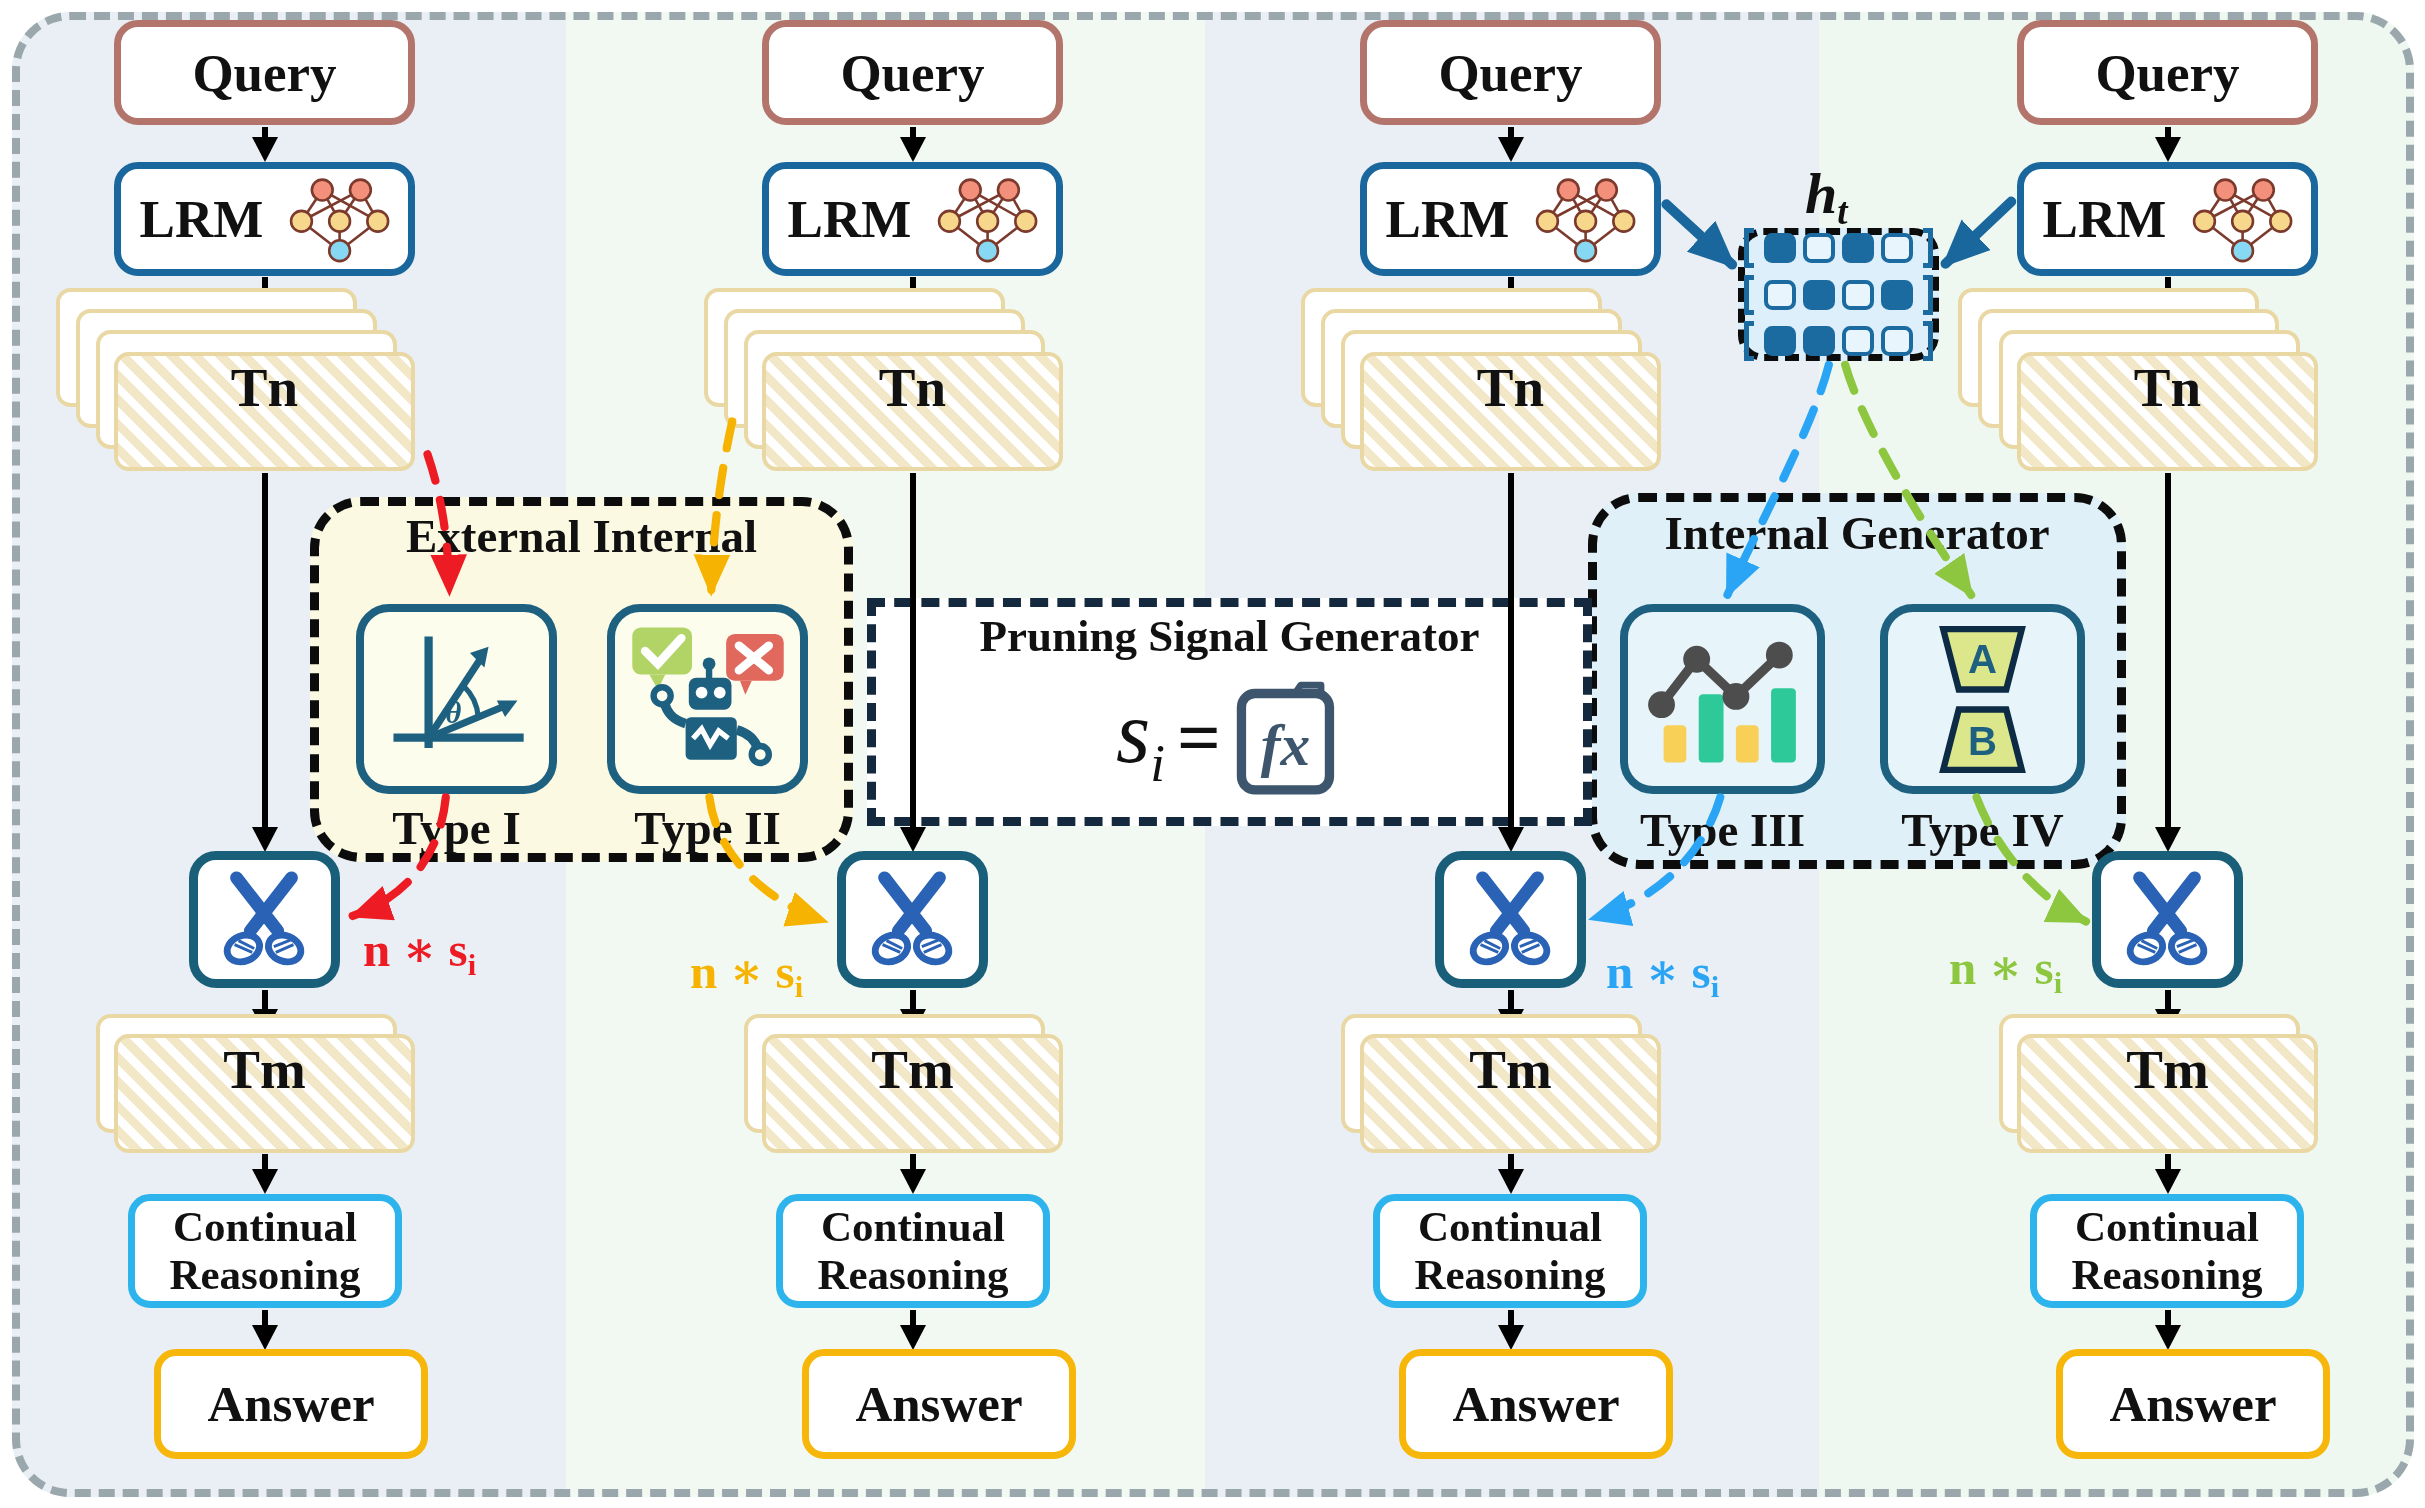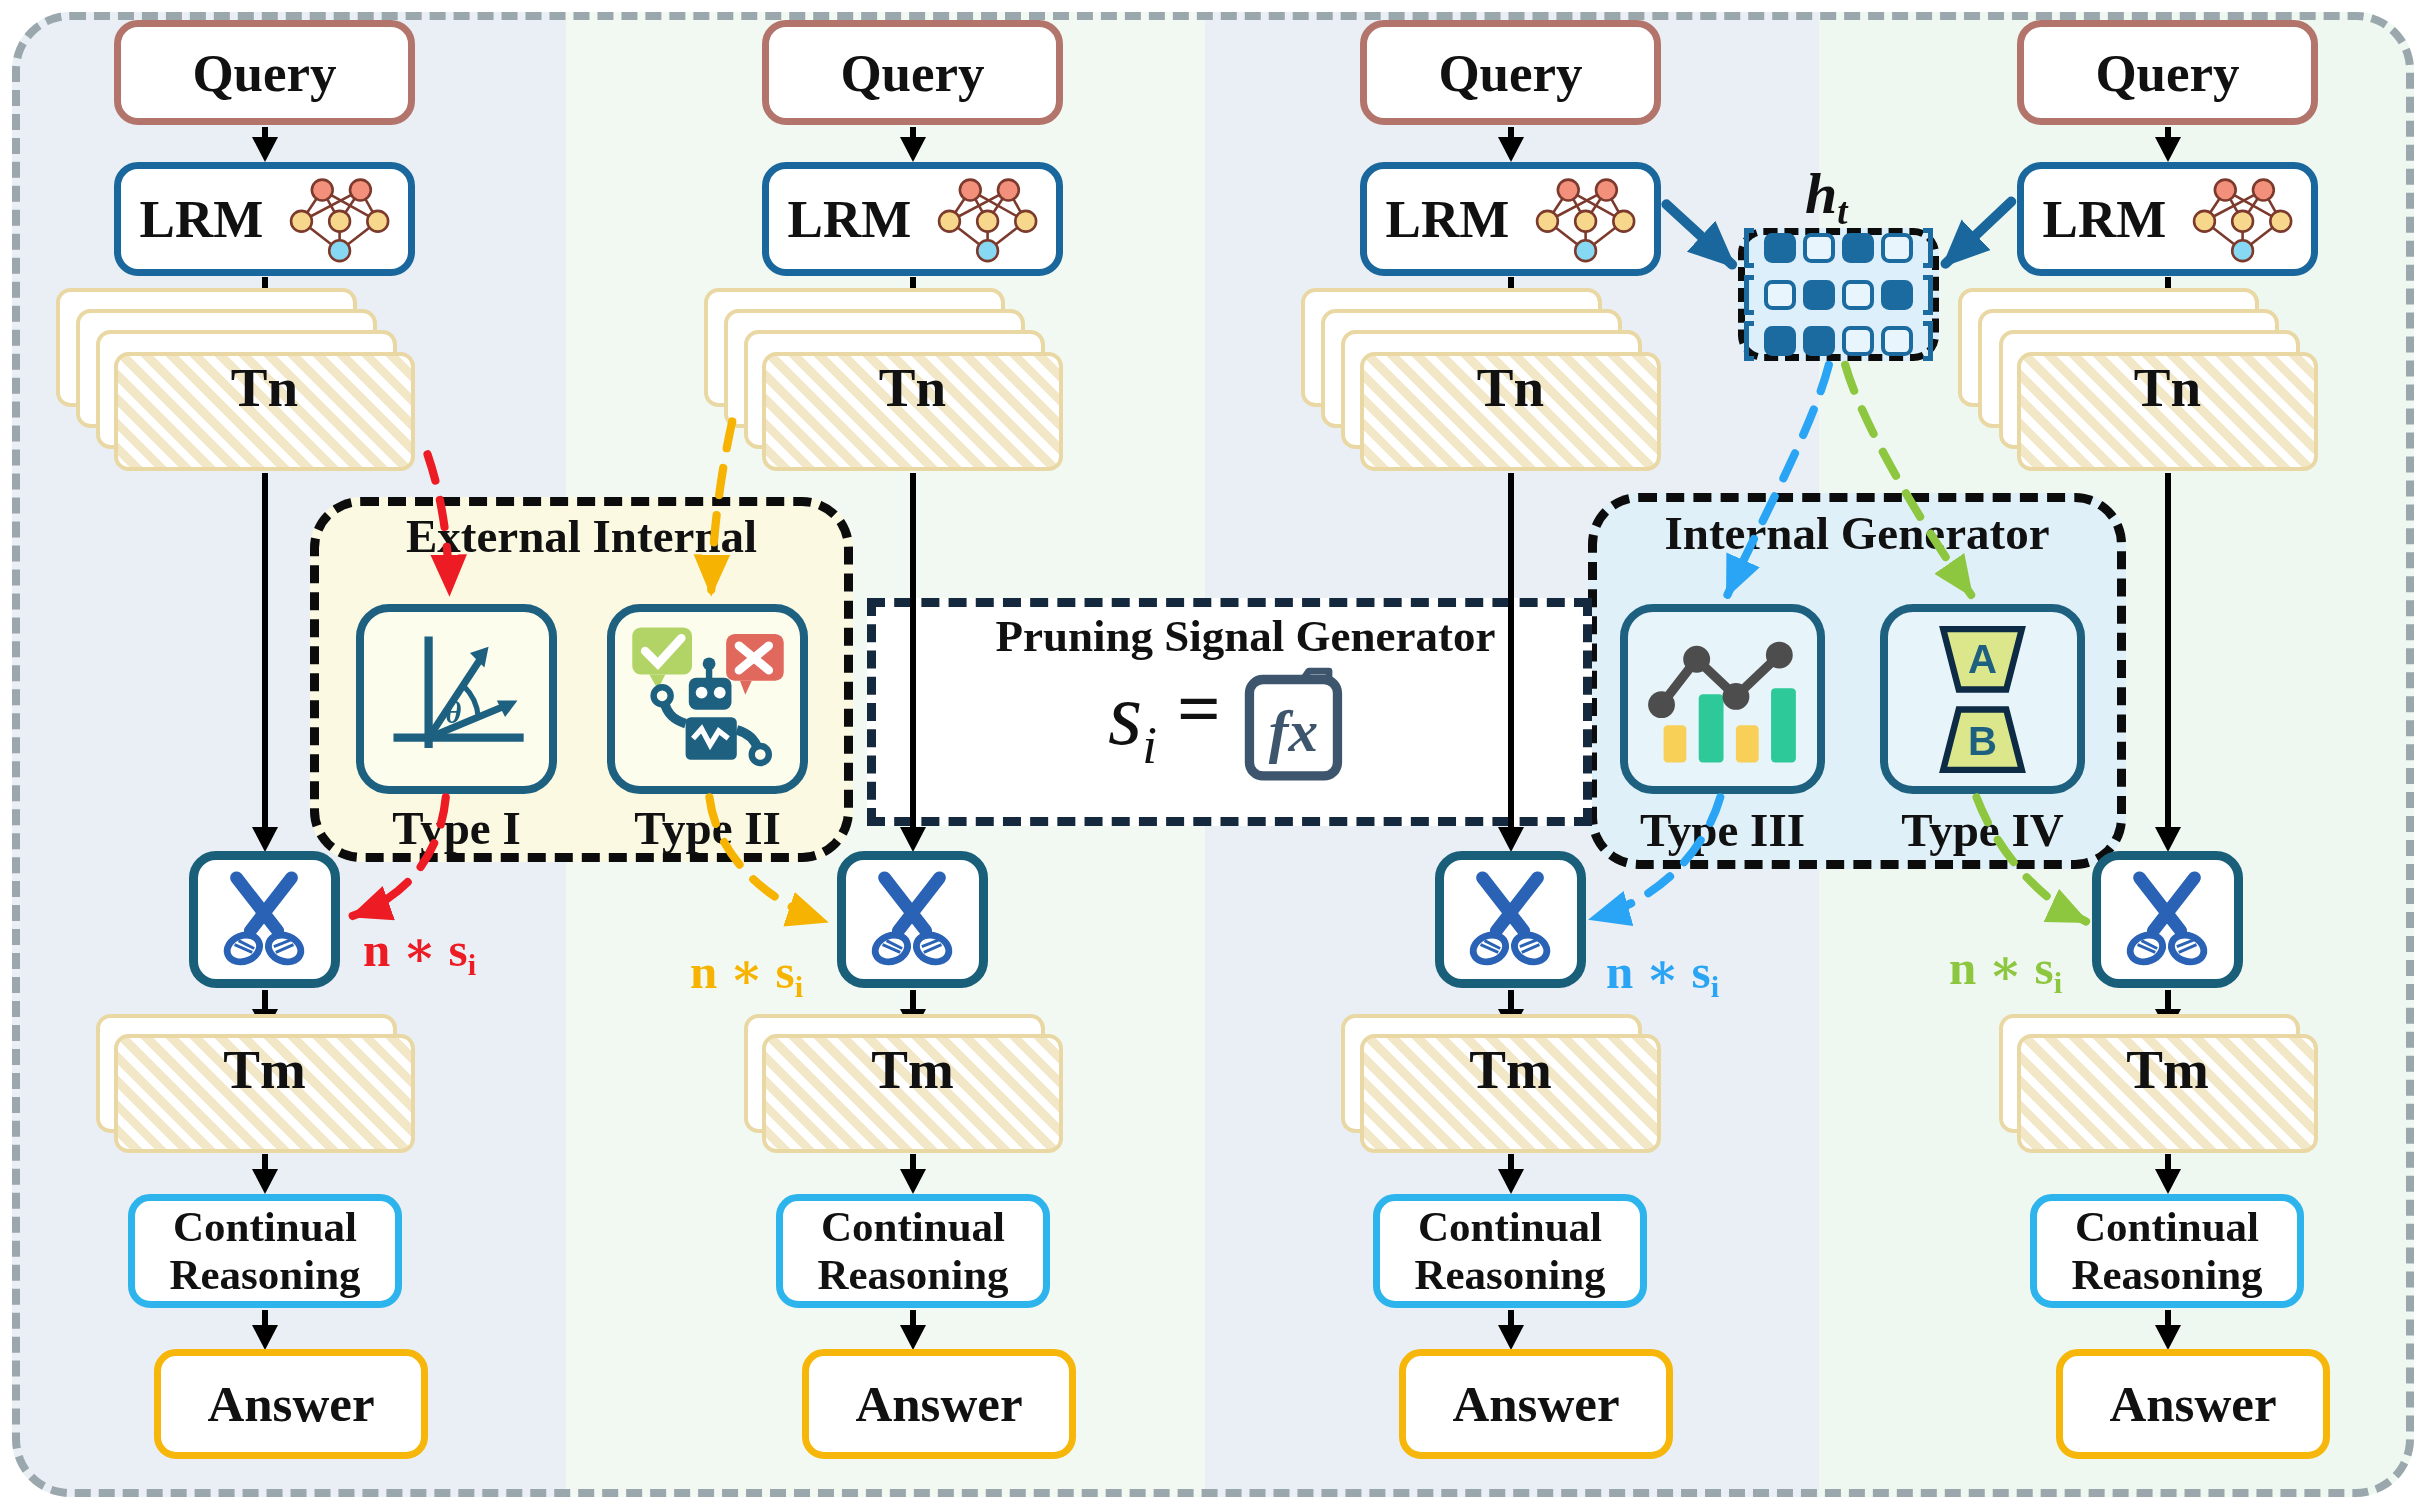--- a/index.html
+++ b/index.html
@@ -26,21 +26,21 @@
   .arr::after{content:"";position:absolute;left:50%;transform:translateX(-50%);bottom:-24px;width:0;height:0;
               border-left:13.7px solid transparent;border-right:13.7px solid transparent;border-top:25px solid #000;}
   
   .gen{position:absolute;box-sizing:border-box;border:9px dashed #0c0c0c;border-radius:51px;z-index:2;}
   .gen-title{position:absolute;font-size:47px;text-align:center;z-index:3;}
   .typebox{position:absolute;box-sizing:border-box;border:8.2px solid #1d6080;border-radius:33px;display:flex;
            align-items:center;justify-content:center;z-index:3;}
   .typelabel{position:absolute;font-size:47px;text-align:center;z-index:3;}
   .central{position:absolute;box-sizing:border-box;border:9px dashed #14293d;background:#fff;z-index:3;}
   .central-title{position:absolute;font-size:45px;text-align:center;z-index:4;}
-  .formula{position:absolute;display:flex;justify-content:center;gap:20px;z-index:4;}
+  .formula{position:absolute;display:flex;align-items:center;justify-content:center;gap:12px;z-index:4;}
   .s-lhs{font-size:88px;font-style:italic;font-weight:normal;}
   .s-lhs sub{font-size:53px;vertical-align:-0.35em;font-style:italic;}
   .s-eq{font-size:77px;}
   
   .ht-box{position:absolute;box-sizing:border-box;background:#ddeffa;border:7.3px dashed #0c0c0c;border-radius:25.6px;
           display:flex;flex-direction:column;align-items:center;justify-content:center;gap:6.4px;z-index:5;}
   .ht-label{position:absolute;font-size:58px;font-style:italic;z-index:5;}
   .ht-label sub{font-size:37px;vertical-align:-0.3em;}
   .mrow{display:flex;align-items:center;gap:7.3px;}
   .mcell{width:32px;height:30px;border-radius:8.2px;box-sizing:border-box;}
@@ -388,21 +388,21 @@
       <polygon points="32,8 118,8 101,74 49,74" fill="#dce78c" stroke="#0d2b45" stroke-width="7"></polygon>
       <polygon points="49,96 101,96 118,162 32,162" fill="#dce78c" stroke="#0d2b45" stroke-width="7"></polygon>
       <text x="75" y="56" font-size="44" fill="#1d6080" text-anchor="middle" font-family="'Liberation Sans',sans-serif">A</text>
       <text x="75" y="146" font-size="44" fill="#1d6080" text-anchor="middle" font-family="'Liberation Sans',sans-serif">B</text>
     </svg>
   </div>
   <div class="typelabel" style="left:1620px;top:803px;width:205px;">Type III</div>
   <div class="typelabel" style="left:1880px;top:803px;width:205px;">Type IV</div>
 
   <div class="central" style="left:867px;top:598px;width:725px;height:228px;"></div>
-  <div class="central-title" style="left:867px;top:610px;width:725px;padding-left:16px;">Pruning Signal Generator</div>
+  <div class="central-title" style="left:867px;top:610px;width:725px;">Pruning Signal Generator</div>
   <div class="formula" style="left:867px;top:664px;width:725px;height:146px;">
     <span class="s-lhs"><span>s</span><sub>i</sub></span>
     <span class="s-eq">=</span>
     <svg class="icon-svg" width="110" height="119" viewBox="0 0 130 140">
       <path d="M72 20 L80 8 L104 8 L104 20" fill="#fff" stroke="#3d566e" stroke-width="8" stroke-linejoin="round"></path>
       <rect x="10" y="18" width="104" height="114" rx="16" fill="#fff" stroke="#3d566e" stroke-width="11"></rect>
       <text x="62" y="102" font-size="70" font-style="italic" font-weight="bold" fill="#3d566e" text-anchor="middle" font-family="'Liberation Serif',serif">fx</text>
     </svg>
   </div>
 

